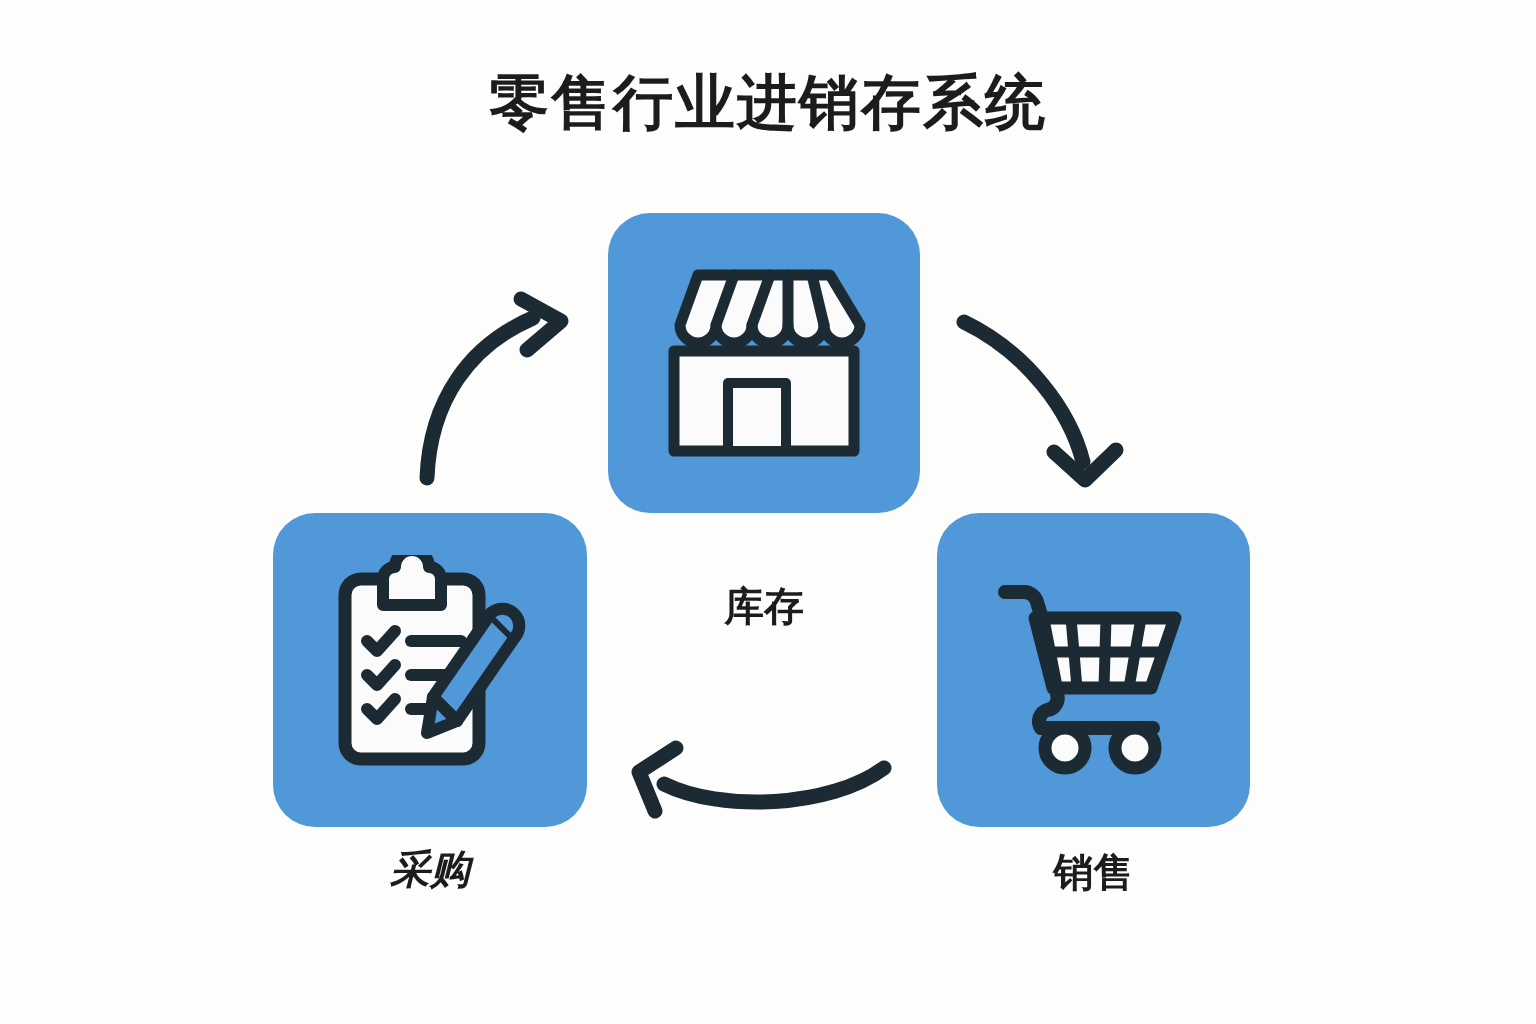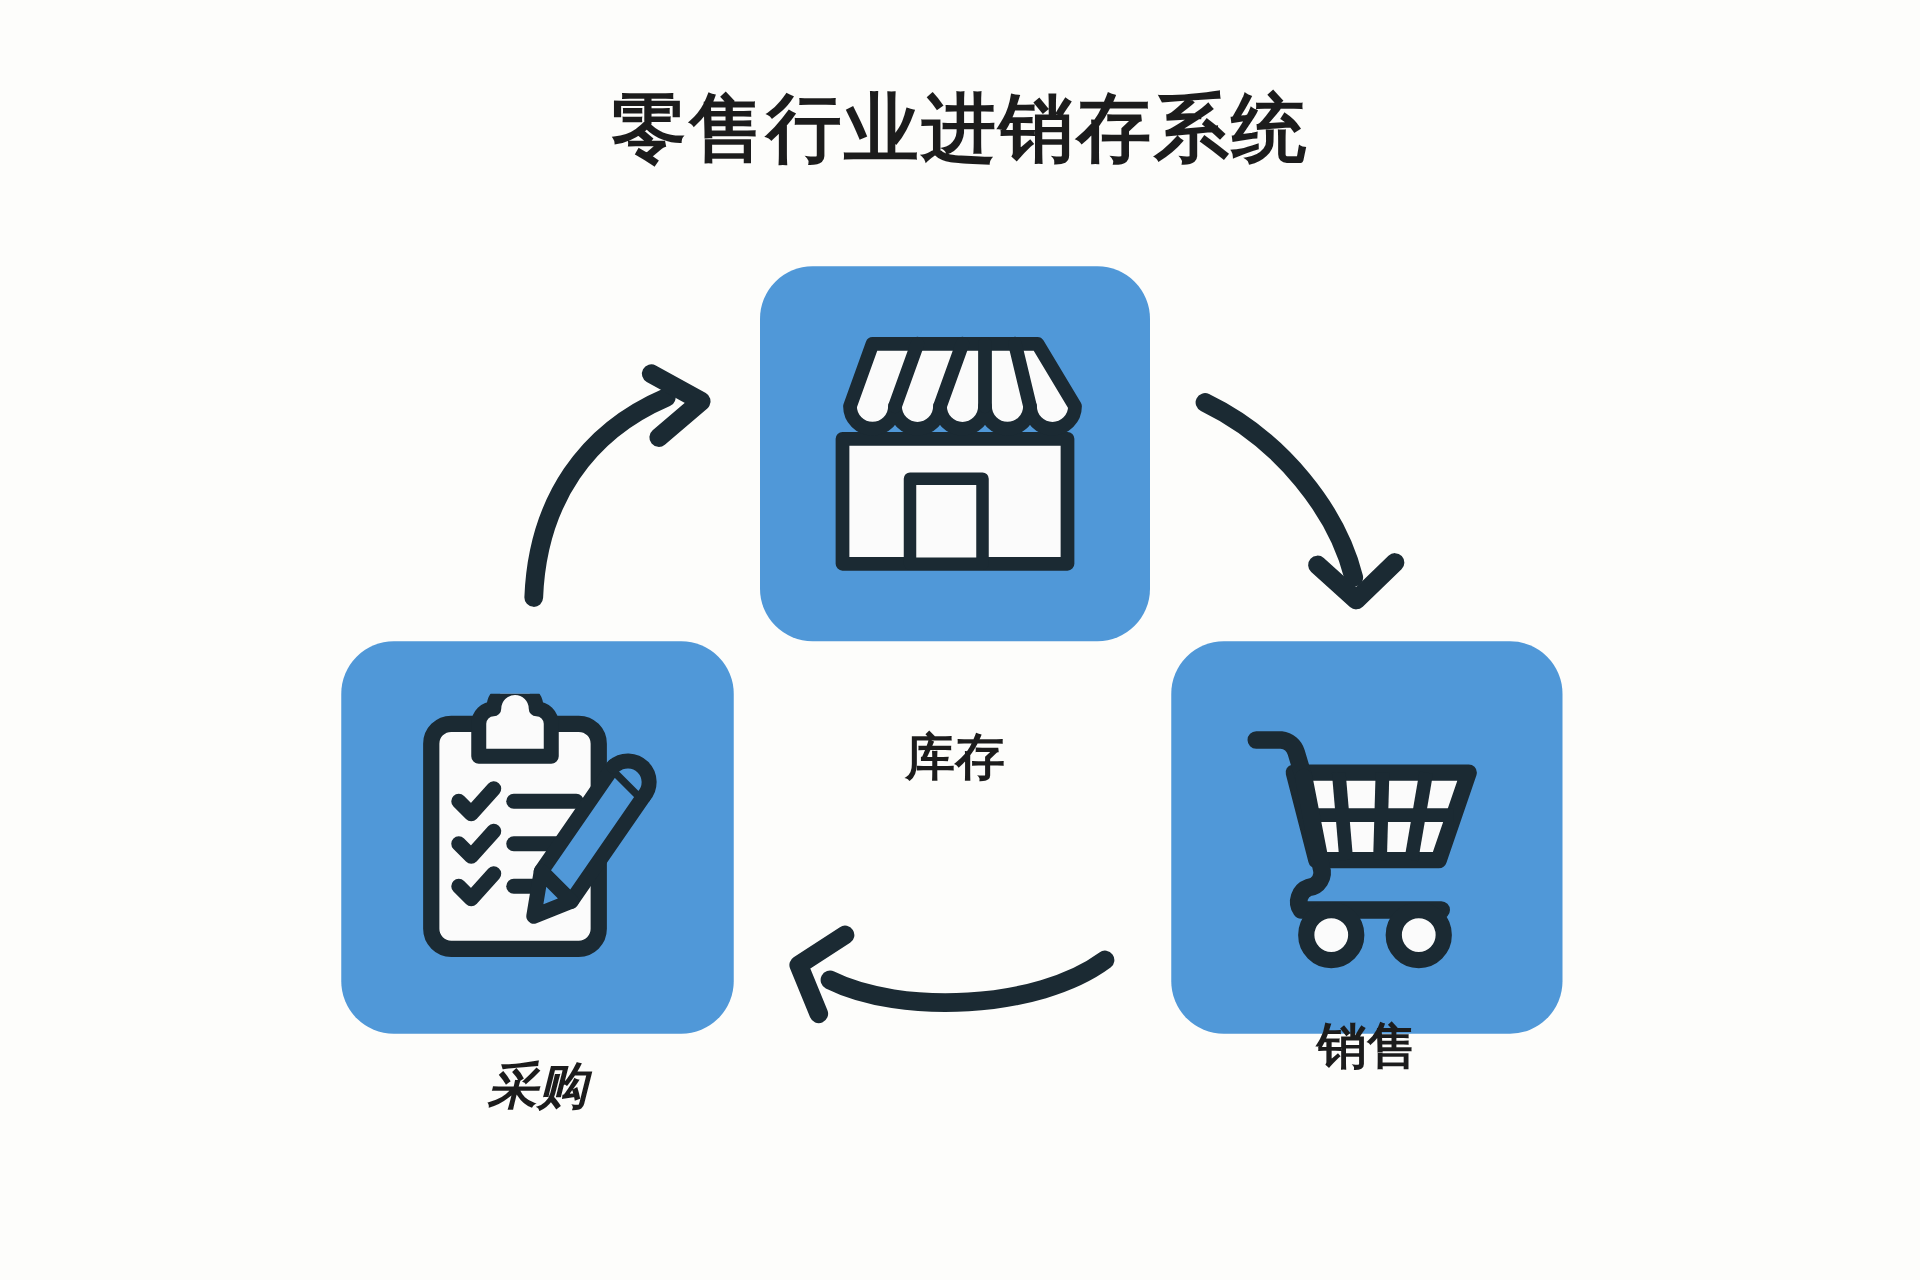--- a/index.html
+++ b/index.html
@@ -66,21 +66,21 @@
   
   #node-inventory .tile { left: 608px; top: 213px; width: 312px; height: 300px; }
   #node-inventory .node-label { left: 608px; top: 542px; width: 312px; margin-top: 40px; }
 
   
   #node-procurement .tile { left: 273px; top: 513px; width: 314px; height: 314px; }
   #node-procurement .node-label { left: 273px; top: 845px; width: 314px; font-style: italic; }
 
   
   #node-sales .tile { left: 937px; top: 513px; width: 313px; height: 314px; }
-  #node-sales .node-label { left: 937px; top: 813px; width: 313px; }
+  #node-sales .node-label { left: 937px; top: 848px; width: 313px; }
 
   
   #arrows {
     position: absolute;
     left: 0; top: 0;
     width: 1536px;
     height: 1024px;
     pointer-events: none;
   }
 </style>

